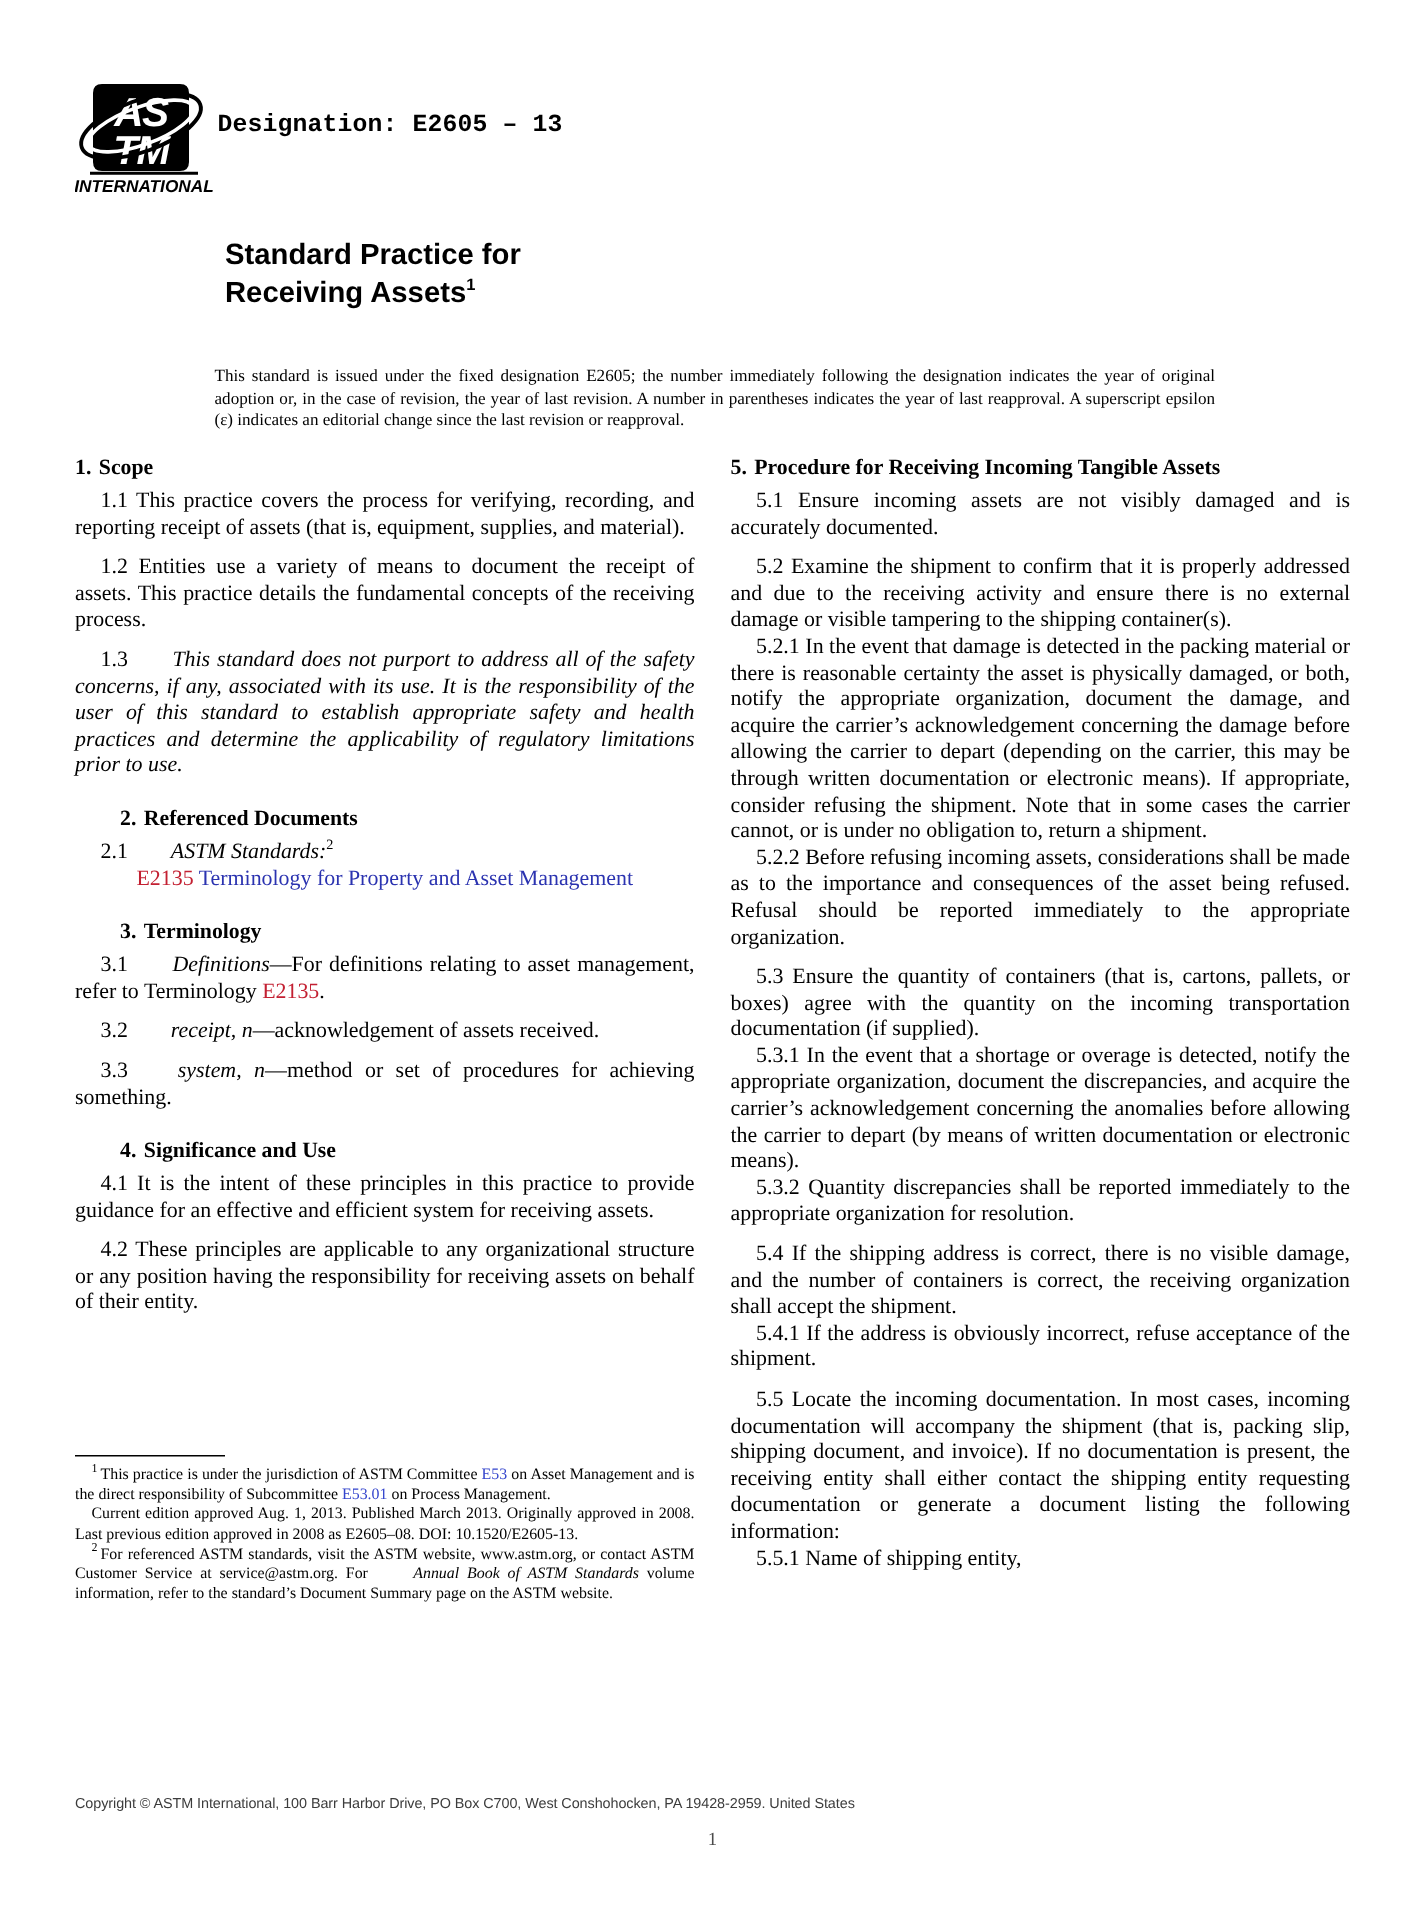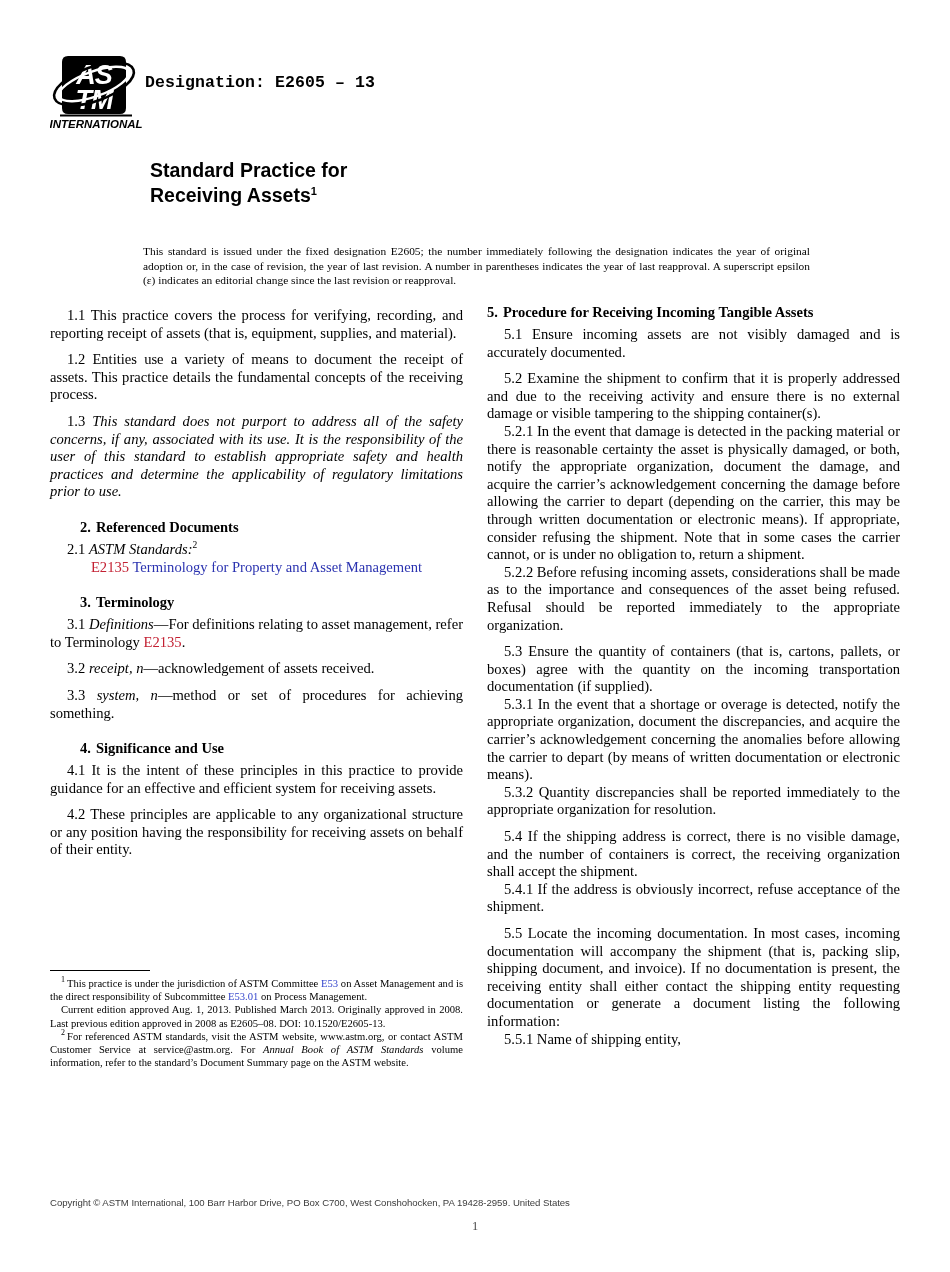--- a/index.html
+++ b/index.html
@@ -113,21 +113,21 @@
     margin: 0 0 0 0;
     padding: 0;
     text-align: justify;
     text-justify: inter-word;
     text-indent: 17px;
     hyphens: none;
   }
   p.para.spaced { margin-top: 9px; }
   p.para.tight  { margin-top: 0px; }
   p.sec-first   { margin-top: 4px; }
-  .it { font-style: italic; }
+  .it { font-style: italic; margin-left: 25px; }
   .ref-red  { color: #c32032; }
   .ref-blue { color: #2b33b0; }
   .ref-blue-foot { color: #3344cc; }
 
   .nb { white-space: nowrap; }
 
   h2.sec-gap { margin-top: 17px; margin-left: 30px; }
 
   p.std-line {
     font-size: 14.6px;
@@ -223,20 +223,23 @@
       <span>Receiving Assets</span><sup>1</sup>
     </h1>
   </div>
 
   <div class="issue-note">This standard is issued under the fixed designation E2605; the number immediately following the designation indicates the year of original adoption or, in the case of revision, the year of last revision. A number in parentheses indicates the year of last reapproval. A superscript epsilon (ε) indicates an editorial change since the last revision or reapproval.</div>
 
   <div class="columns">
 
     <div class="col col-left">
 
+      <h2 class="sec">
+        <span class="num">1.</span><span>Scope</span>
+      </h2>
       <p class="para sec-first">
         <span class="nb">1.1</span>
         <span>This practice covers the process for verifying, recording, and reporting receipt of assets (that is, equipment, supplies, and material).</span>
       </p>
       <p class="para spaced">
         <span class="nb">1.2</span>
         <span>Entities use a variety of means to document the receipt of assets. This practice details the fundamental concepts of the receiving process.</span>
       </p>
       <p class="para spaced">
         <span class="nb">1.3</span>

